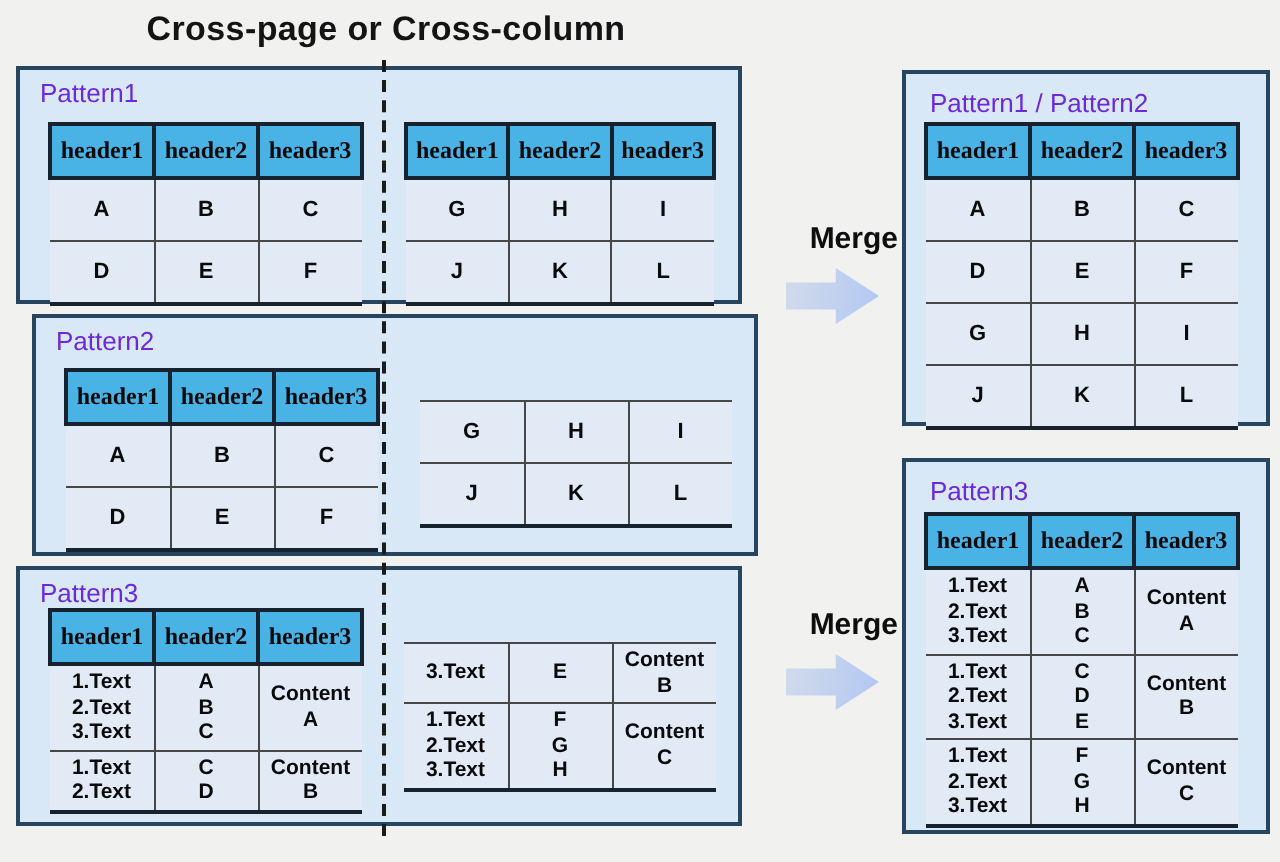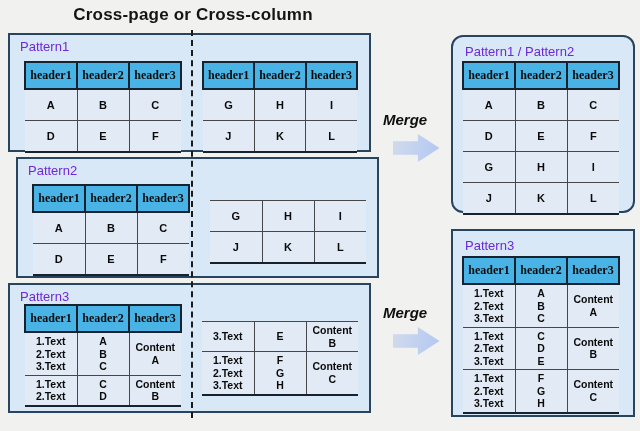--- a/index.html
+++ b/index.html
@@ -17,21 +17,21 @@
     border-left:2px dashed var(--line,#1b1b1b);z-index:6;
   }
   .panel{
     position:absolute;box-sizing:border-box;
     background:var(--panel-fill,#d9e8f7);
     border:2px solid var(--panel-border,#27455e);
   }
   .p1{left:8px;top:33px;width:363px;height:119px;}
   .p2{left:16px;top:157px;width:363px;height:121px;}
   .p3{left:8px;top:283px;width:363px;height:130px;}
-  .d1{left:451px;top:35px;width:184px;height:178px;border-radius:12px;}
+  .d1{left:451px;top:35px;width:184px;height:178px;}
   .d2{left:451px;top:229px;width:184px;height:188px;}
   .plabel{
     position:absolute;top:4px;left:10px;
     font-size:13px;font-weight:normal;color:#6d28d9;white-space:nowrap;
   }
   .dst .plabel{top:7px;left:12px;}
   .tbl{
     position:absolute;border-collapse:collapse;table-layout:fixed;z-index:2;
   }
   .tA{left:14px;top:26px;width:158px;}
@@ -52,21 +52,21 @@
     background:var(--cell-fill,#e2eaf5);
     border:1.5px solid #474747;
     font-size:11px;font-weight:bold;color:#0a0a0a;
     height:26px;text-align:center;vertical-align:middle;
     padding:2px 1px;white-space:pre-line;line-height:13px;
   }
   .tbl td:first-child{border-left:none;}
   .tbl td:last-child{border-right:none;}
   .tbl tbody tr:last-child td{border-bottom:2.5px solid #16232f;}
   .small td{font-size:10.5px;line-height:12.5px;height:auto;}
-  .merge{position:absolute;width:66px;text-align:left;z-index:4;font-style:italic;}
+  .merge{position:absolute;width:66px;text-align:right;z-index:4;}
   .m1{left:383px;top:111px;}
   .m2{left:383px;top:304px;}
   .mlabel{font-size:15px;font-weight:bold;color:#0e0e0e;}
   .arrow-icon{
     width:47px;height:28px;margin:6px auto 0;
     background:linear-gradient(100deg,var(--arrow-start,#cfd9ec) 10%,var(--arrow-end,#b4c9f2) 90%);
     clip-path:polygon(0% 26%,54% 26%,54% 0%,100% 50%,54% 100%,54% 74%,0% 74%);
   }
 </style>
 </head>

